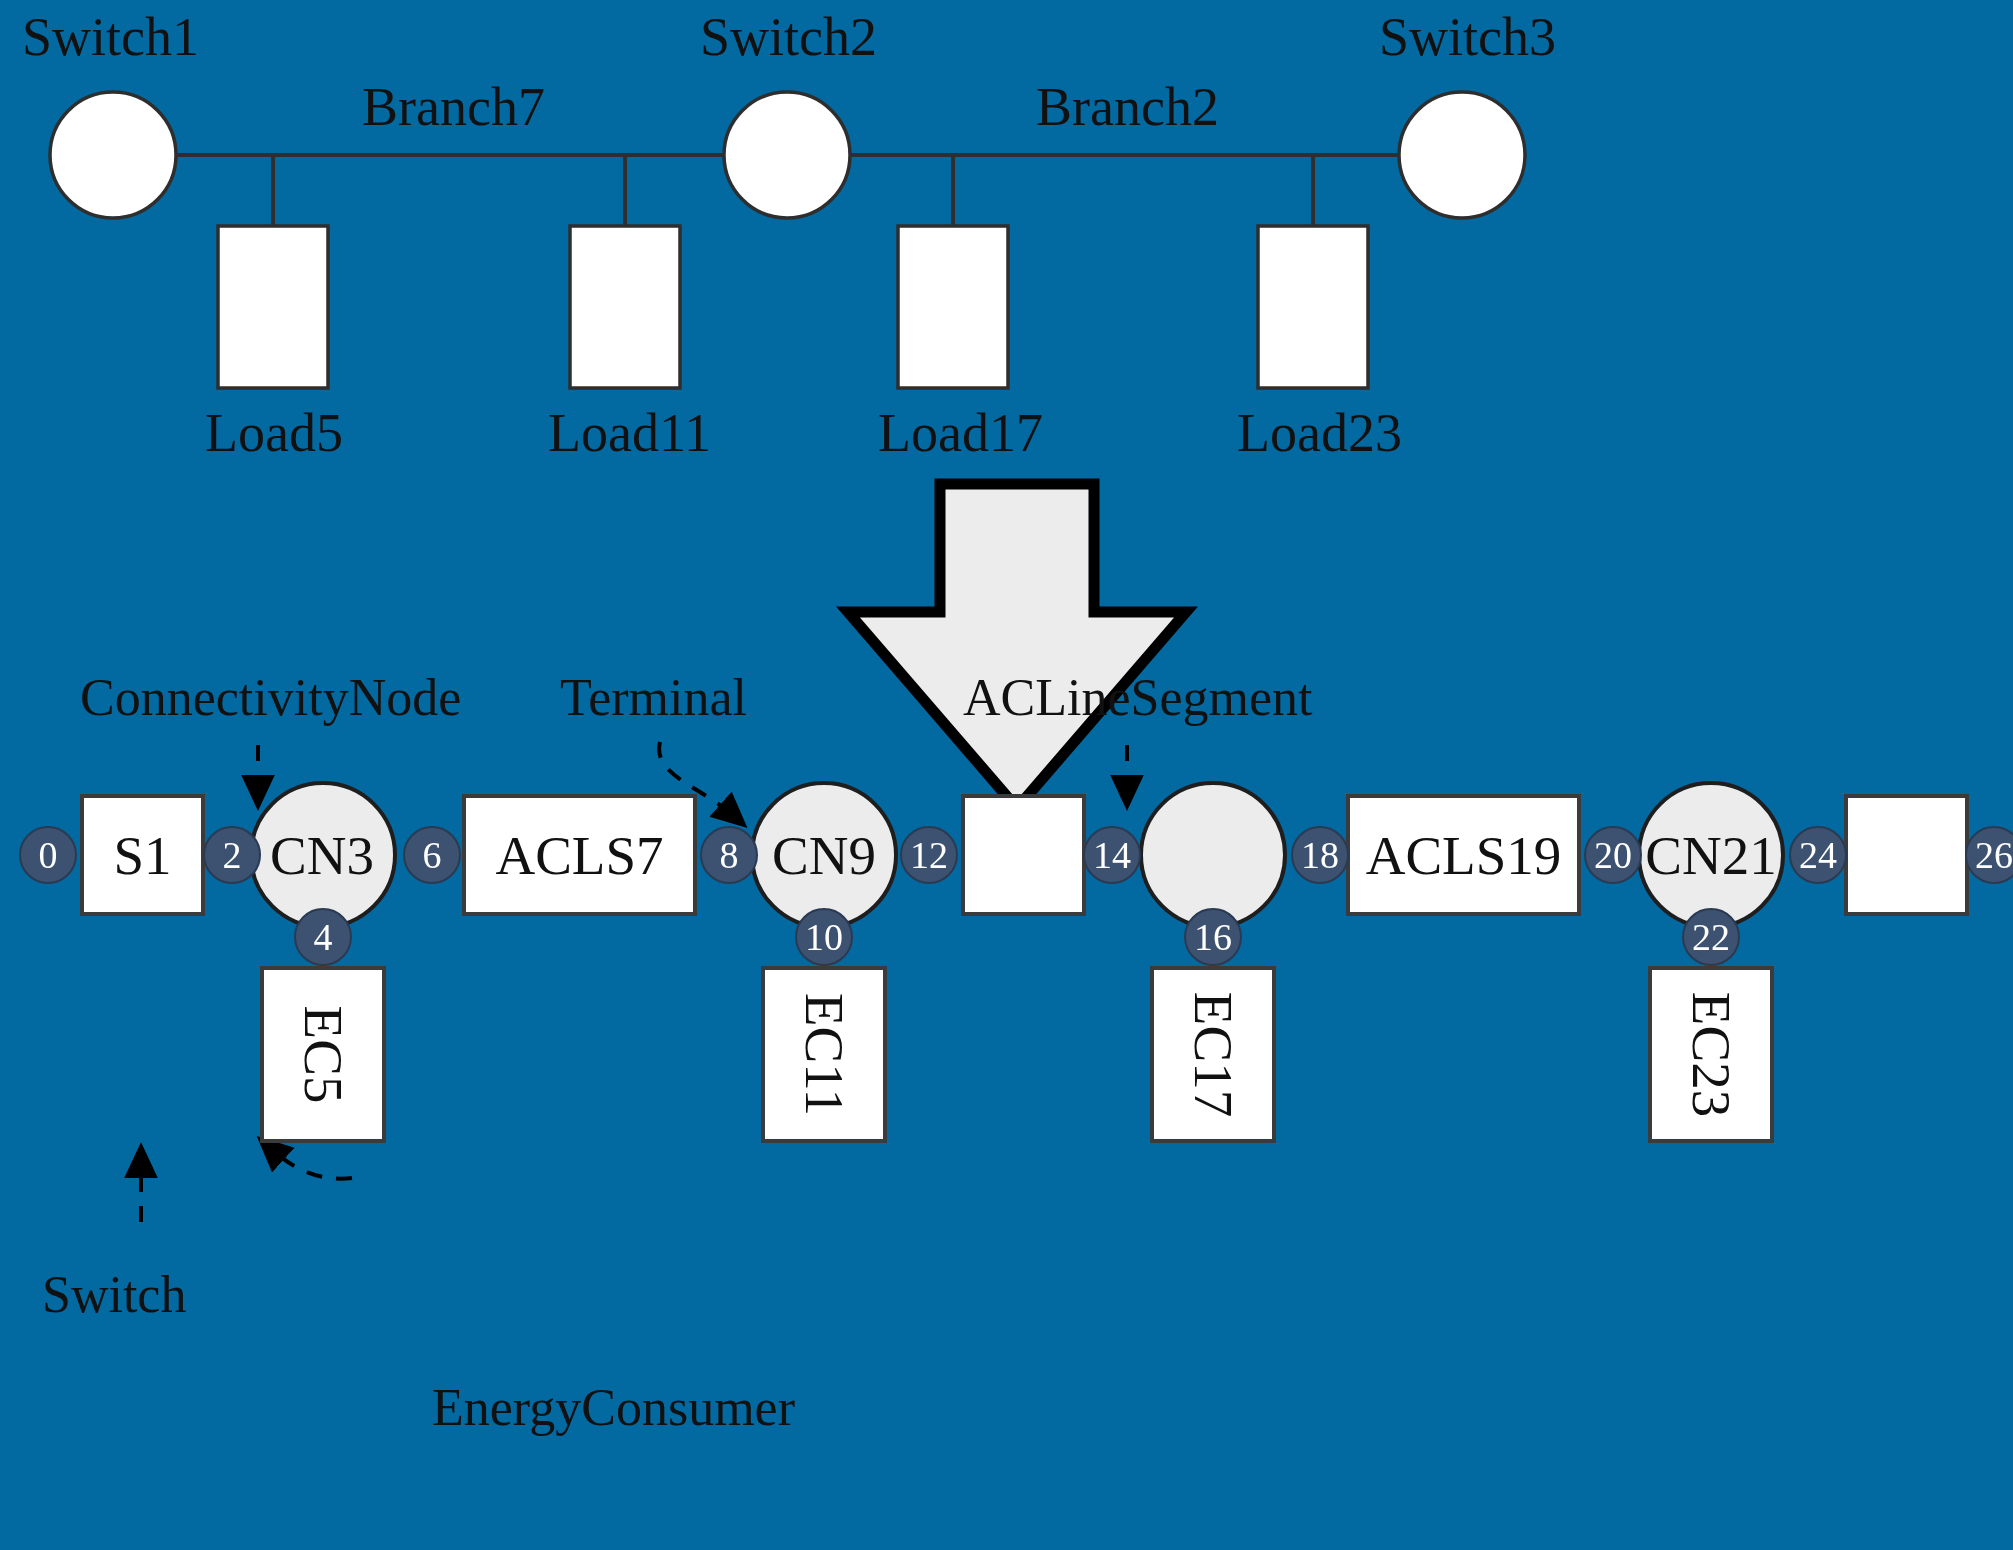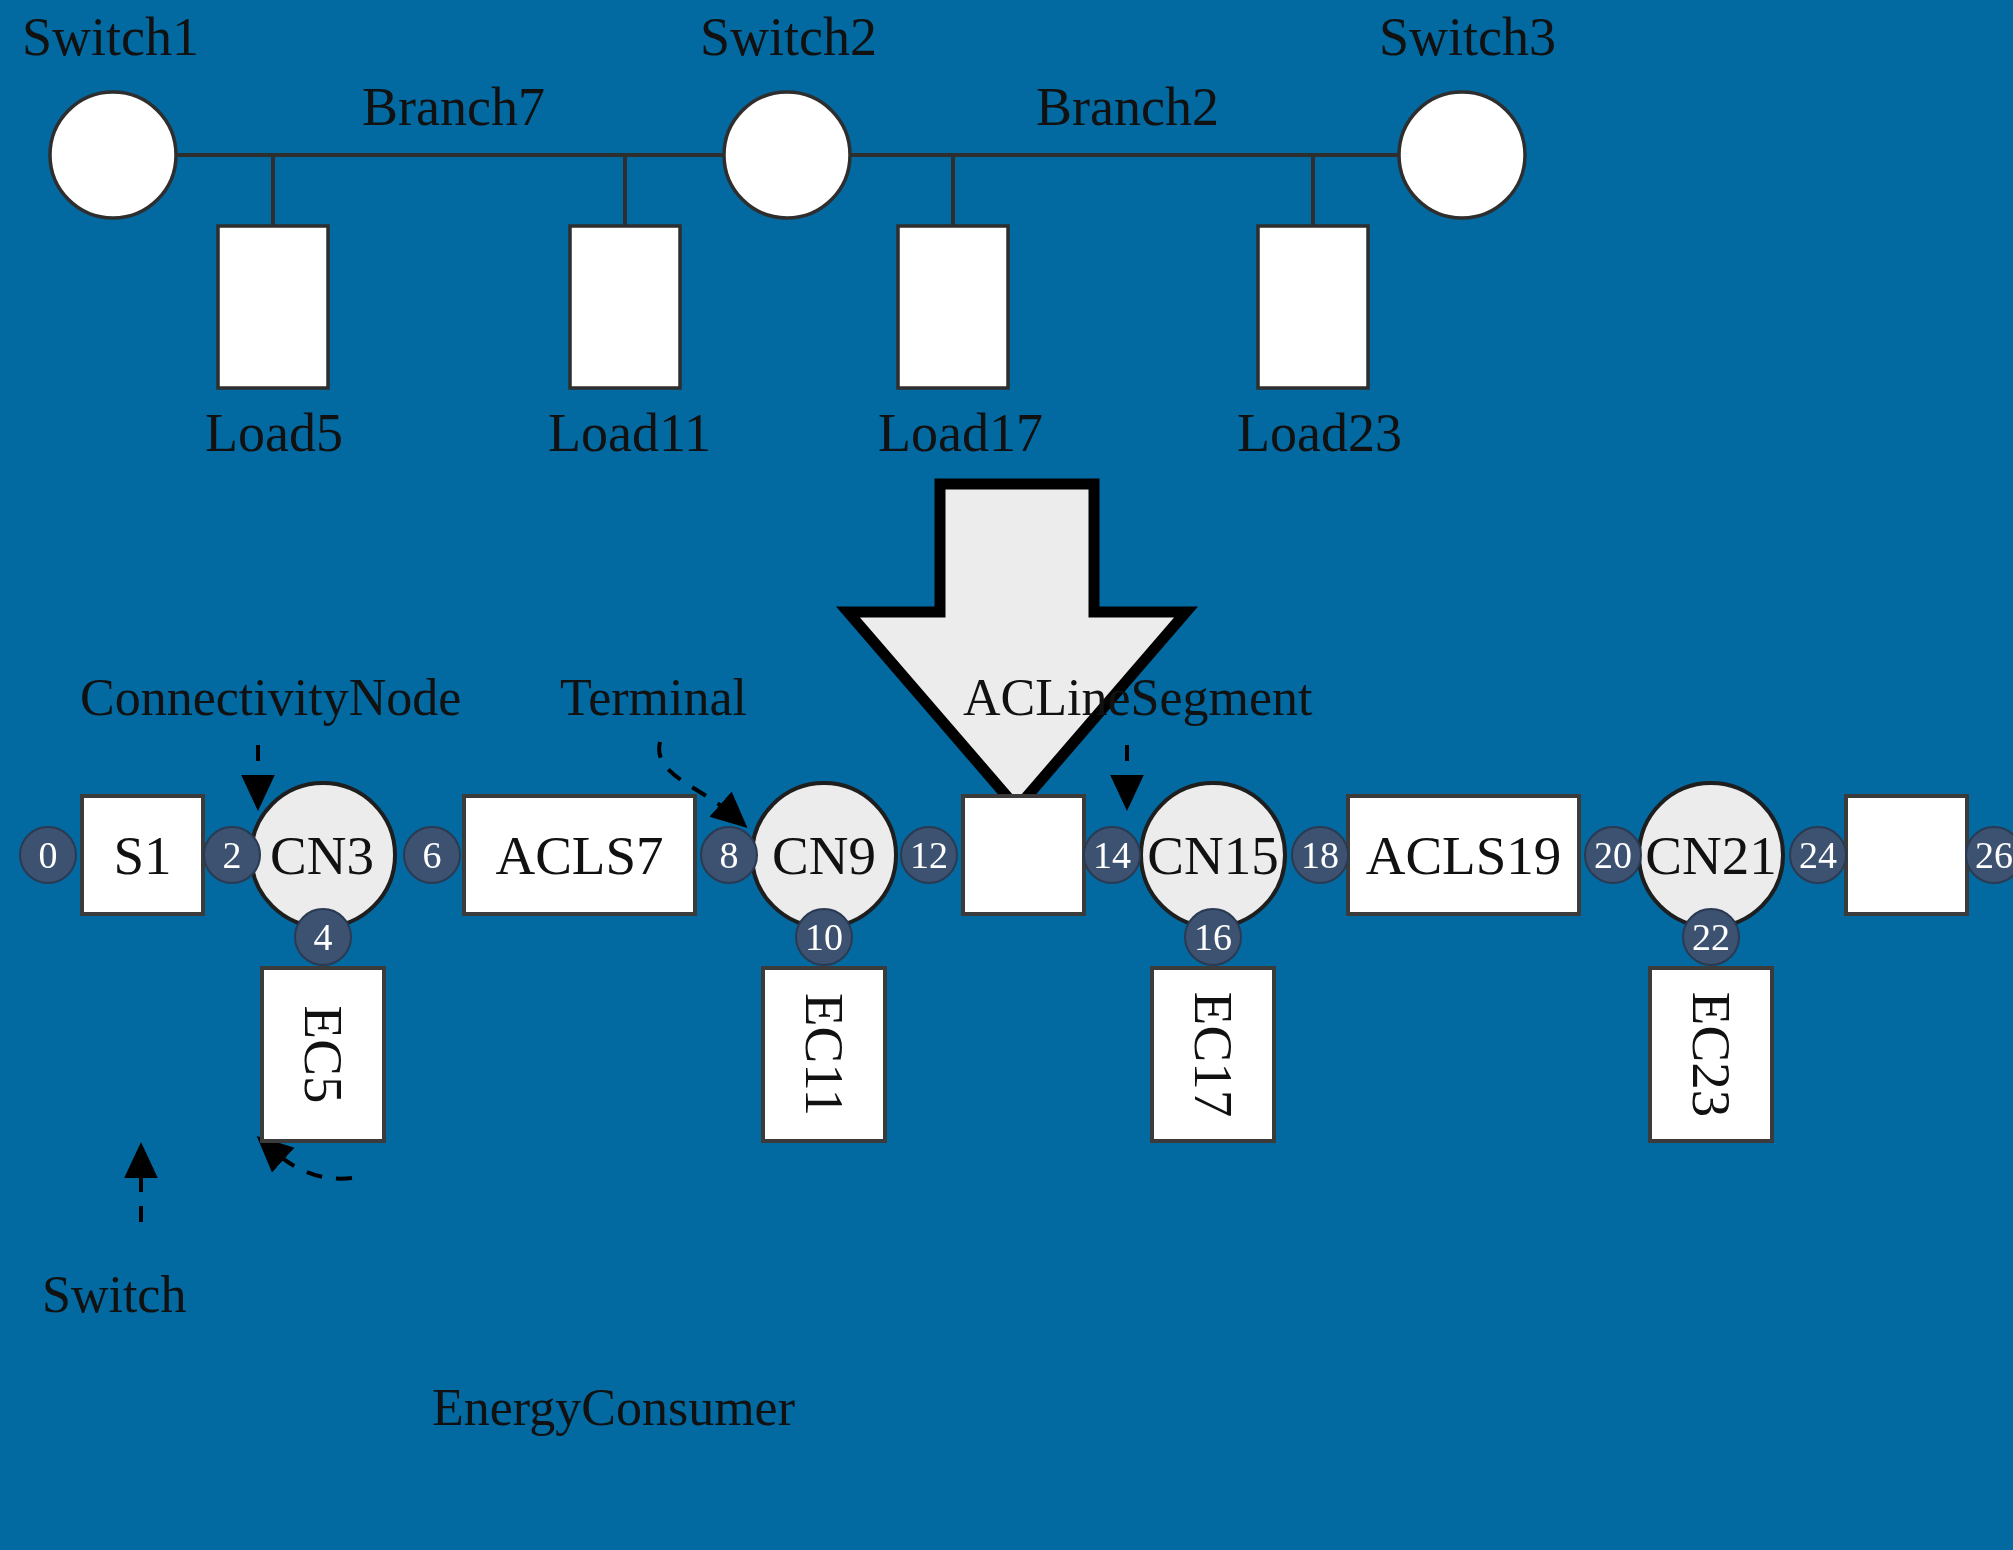--- a/index.html
+++ b/index.html
@@ -111,21 +111,20 @@
   <div class="lbl lbl-ann" style="left:80px;top:668px;">ConnectivityNode</div>
   <div class="lbl lbl-ann" style="left:560px;top:668px;">Terminal</div>
   <div class="lbl lbl-ann" style="left:963px;top:668px;">ACLineSegment</div>
   <div class="lbl lbl-ann" style="left:42px;top:1265px;">Switch</div>
   <div class="lbl lbl-ann" style="left:432px;top:1378px;">EnergyConsumer</div>
 
   <div class="node-text" style="left:82px;top:796px;width:121px;height:118px;text-align:right;">S1</div>
   <div class="node-text" style="left:250px;top:796px;width:144px;height:118px;text-align:right;">CN3</div>
   <div class="node-text" style="left:464px;top:796px;width:231px;height:118px;">ACLS7</div>
   <div class="node-text" style="left:752px;top:796px;width:144px;height:118px;">CN9</div>
-  <div class="node-text" style="left:1135px;top:796px;width:156px;height:118px;">CN15</div>
   <div class="node-text" style="left:1348px;top:796px;width:231px;height:118px;">ACLS19</div>
   <div class="node-text" style="left:1633px;top:796px;width:156px;height:118px;">CN21</div>
 
   <div class="term-text" style="left:20px;top:827px;width:56px;height:56px;">0</div>
   <div class="term-text" style="left:204px;top:827px;width:56px;height:56px;">2</div>
   <div class="term-text" style="left:404px;top:827px;width:56px;height:56px;">6</div>
   <div class="term-text" style="left:701px;top:827px;width:56px;height:56px;">8</div>
   <div class="term-text" style="left:901px;top:827px;width:56px;height:56px;">12</div>
   <div class="term-text" style="left:1084px;top:827px;width:56px;height:56px;">14</div>
   <div class="term-text" style="left:1292px;top:827px;width:56px;height:56px;">18</div>

